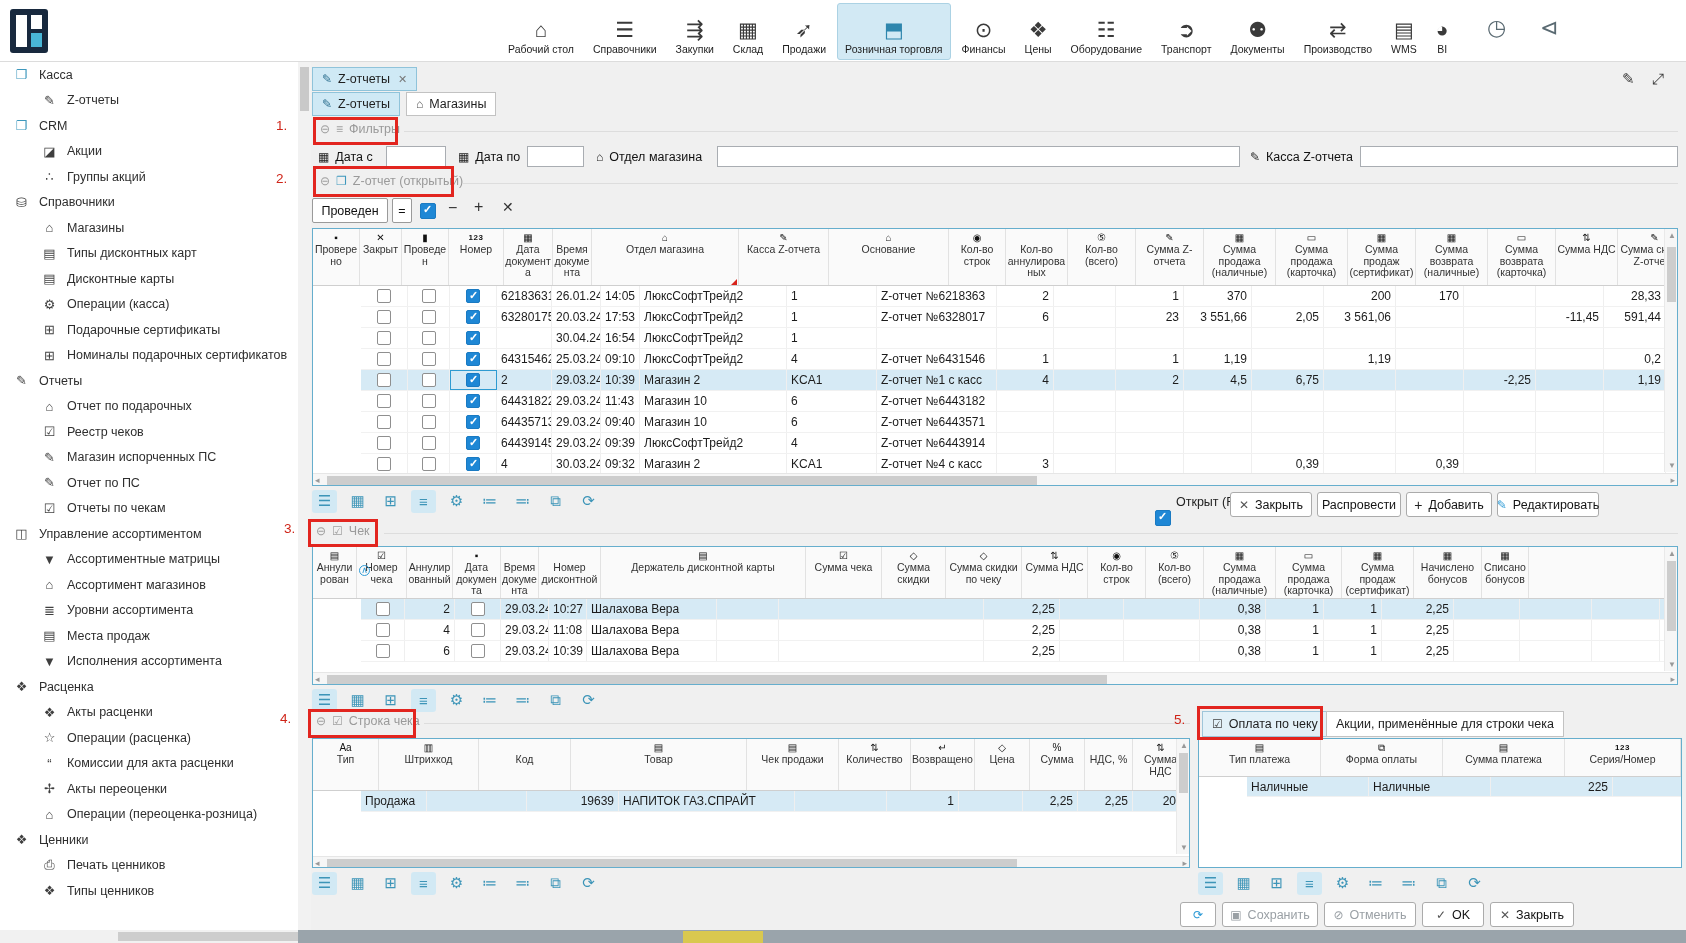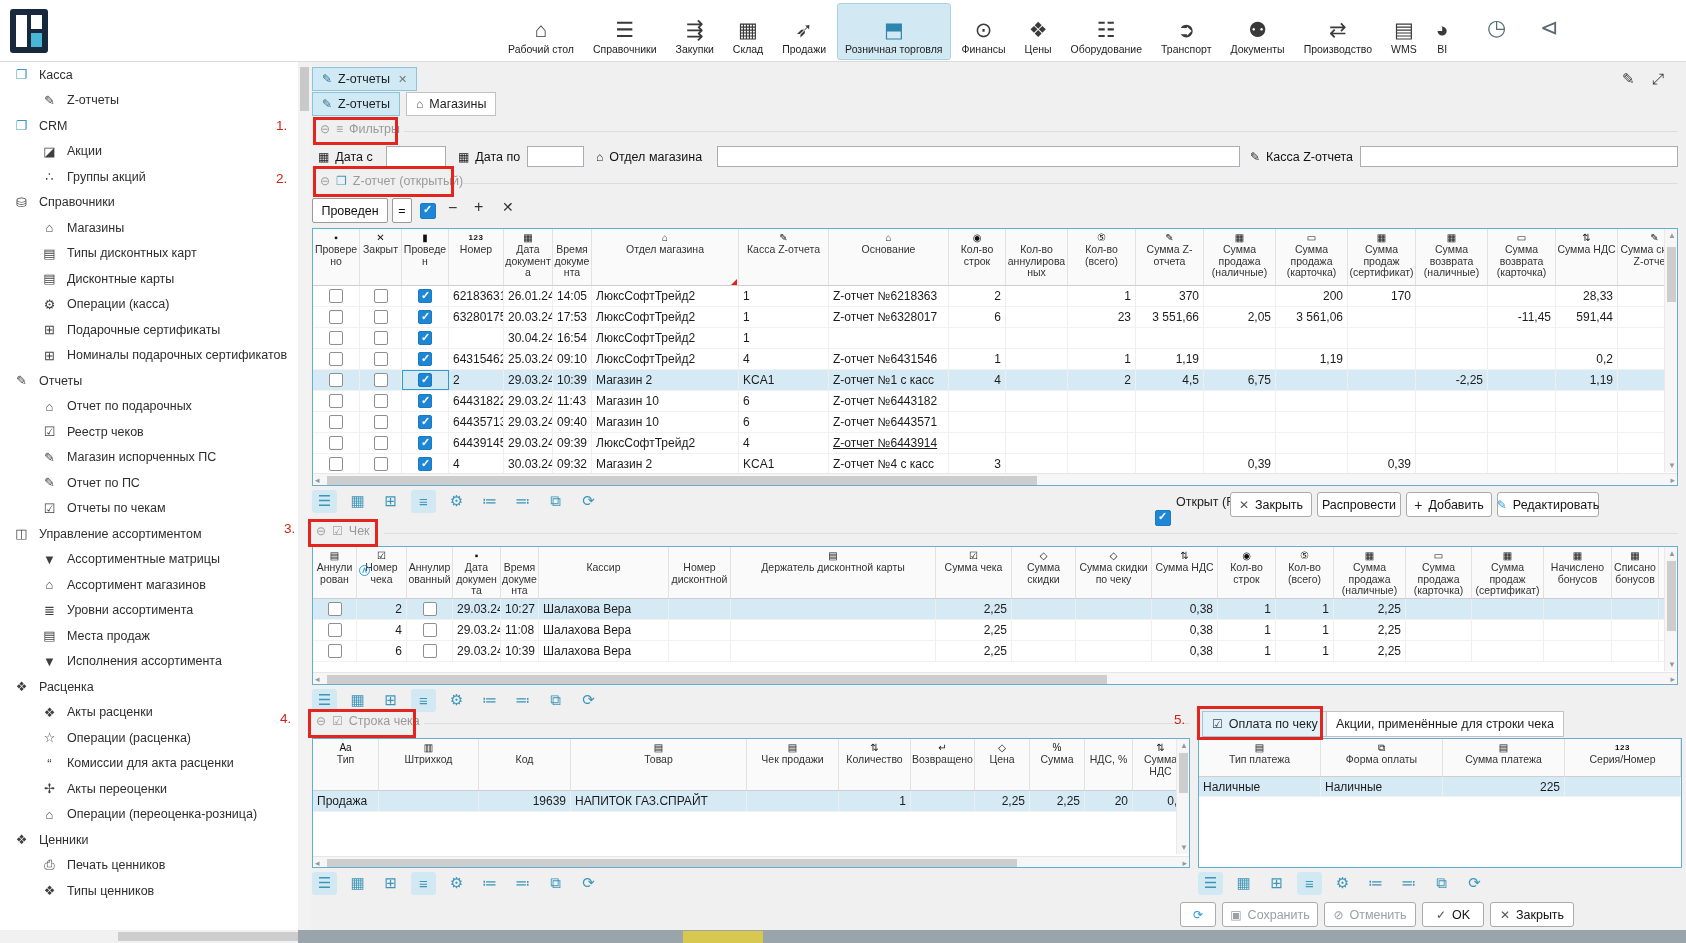--- a/index.html
+++ b/index.html
@@ -63,21 +63,21 @@
   .cb.on::after{content:"✓";position:absolute;left:2px;top:-1px;font-size:11px;color:#fff;font-weight:bold;}
 
   
   .tbl{position:absolute;background:#fff;border:1px solid #66aecd;overflow:hidden;}
   .thead{display:flex;background:#fafafa;border-bottom:1px solid #cfcfcf;overflow:hidden;}
   .th{flex:none;border-right:1px solid #e2e2e2;display:flex;flex-direction:column;align-items:center;padding-top:2px;overflow:hidden;position:relative;}
   .ti{font-size:10px;height:13px;line-height:13px;color:#111;}
   .ti.num123{font-size:8px;font-weight:bold;letter-spacing:.5px;}
   .tl{font-size:10.5px;line-height:11.5px;text-align:center;color:#333;word-break:break-word;padding:0 1px;}
   .tbody{overflow:hidden;background:#fff;}
-  .tr{display:flex;border-bottom:1px solid #f1f1f1;background:#fff;}
+  .tr{display:flex;border-bottom:1px solid #f1f1f1;background:#fff;margin-left:48px;}
   .tr.sel{background:#d6eaf5;}
   .td{flex:none;border-right:1px solid #efefef;font-size:12px;color:#1c1c1c;padding:0 4px;display:flex;align-items:center;overflow:hidden;white-space:nowrap;}
   .td.r{justify-content:flex-end;}
   .td.c{justify-content:center;}
   .td.fcell{outline:1px solid #2f9bd1;outline-offset:-1px;}
   .sorta{position:absolute;left:2px;top:18px;font-size:9px;color:#2e9bd6;border:1px solid #2e9bd6;border-radius:50%;width:11px;height:11px;line-height:9px;text-align:center;}
   .redtri{position:absolute;right:1px;bottom:1px;width:0;height:0;border-bottom:6px solid #d8241c;border-left:6px solid transparent;}
 
   
   .hs{position:relative;height:13px;background:#f6f6f6;border-top:1px solid #e6e6e6;}
@@ -662,21 +662,21 @@
           <div class="cb"></div>
         </div>
         <div class="td c" style="width: 47px;">
           <div class="cb on"></div>
         </div>
         <div class="td" style="width: 55px;">64439145</div>
         <div class="td" style="width: 49px;">29.03.24</div>
         <div class="td" style="width: 39px;">09:39</div>
         <div class="td" style="width: 147px;">ЛюксСофтТрейд2</div>
         <div class="td" style="width: 90px;">4</div>
-        <div class="td" style="width: 120px; text-decoration: underline;">Z-отчет №6443914</div>
+        <div class="td" style="width: 120px;">Z-отчет №6443914</div>
         <div class="td r" style="width: 57px;"></div>
         <div class="td r" style="width: 62px;"></div>
         <div class="td r" style="width: 68px;"></div>
         <div class="td r" style="width: 68px;"></div>
         <div class="td r" style="width: 72px;"></div>
         <div class="td r" style="width: 72px;"></div>
         <div class="td r" style="width: 68px;"></div>
         <div class="td r" style="width: 72px;"></div>
         <div class="td r" style="width: 68px;"></div>
         <div class="td r" style="width: 62px;"></div>
@@ -774,24 +774,20 @@
         <span class="ti"></span>
         <span class="tl">Аннулированный</span>
       </div>
       <div class="th" style="width: 48px; height: 52px;">
         <span class="ti">▪</span>
         <span class="tl">Дата документа</span>
       </div>
       <div class="th" style="width: 38px; height: 52px;">
         <span class="ti"></span>
         <span class="tl">Время документа</span>
-      </div>
-      <div class="th" style="width: 130px; height: 52px;">
-        <span class="ti"></span>
-        <span class="tl">Кассир</span>
       </div>
       <div class="th" style="width: 62px; height: 52px;">
         <span class="ti"></span>
         <span class="tl">Номер дисконтной</span>
       </div>
       <div class="th" style="width: 205px; height: 52px;">
         <span class="ti">▤</span>
         <span class="tl">Держатель дисконтной карты</span>
       </div>
       <div class="th" style="width: 76px; height: 52px;">

